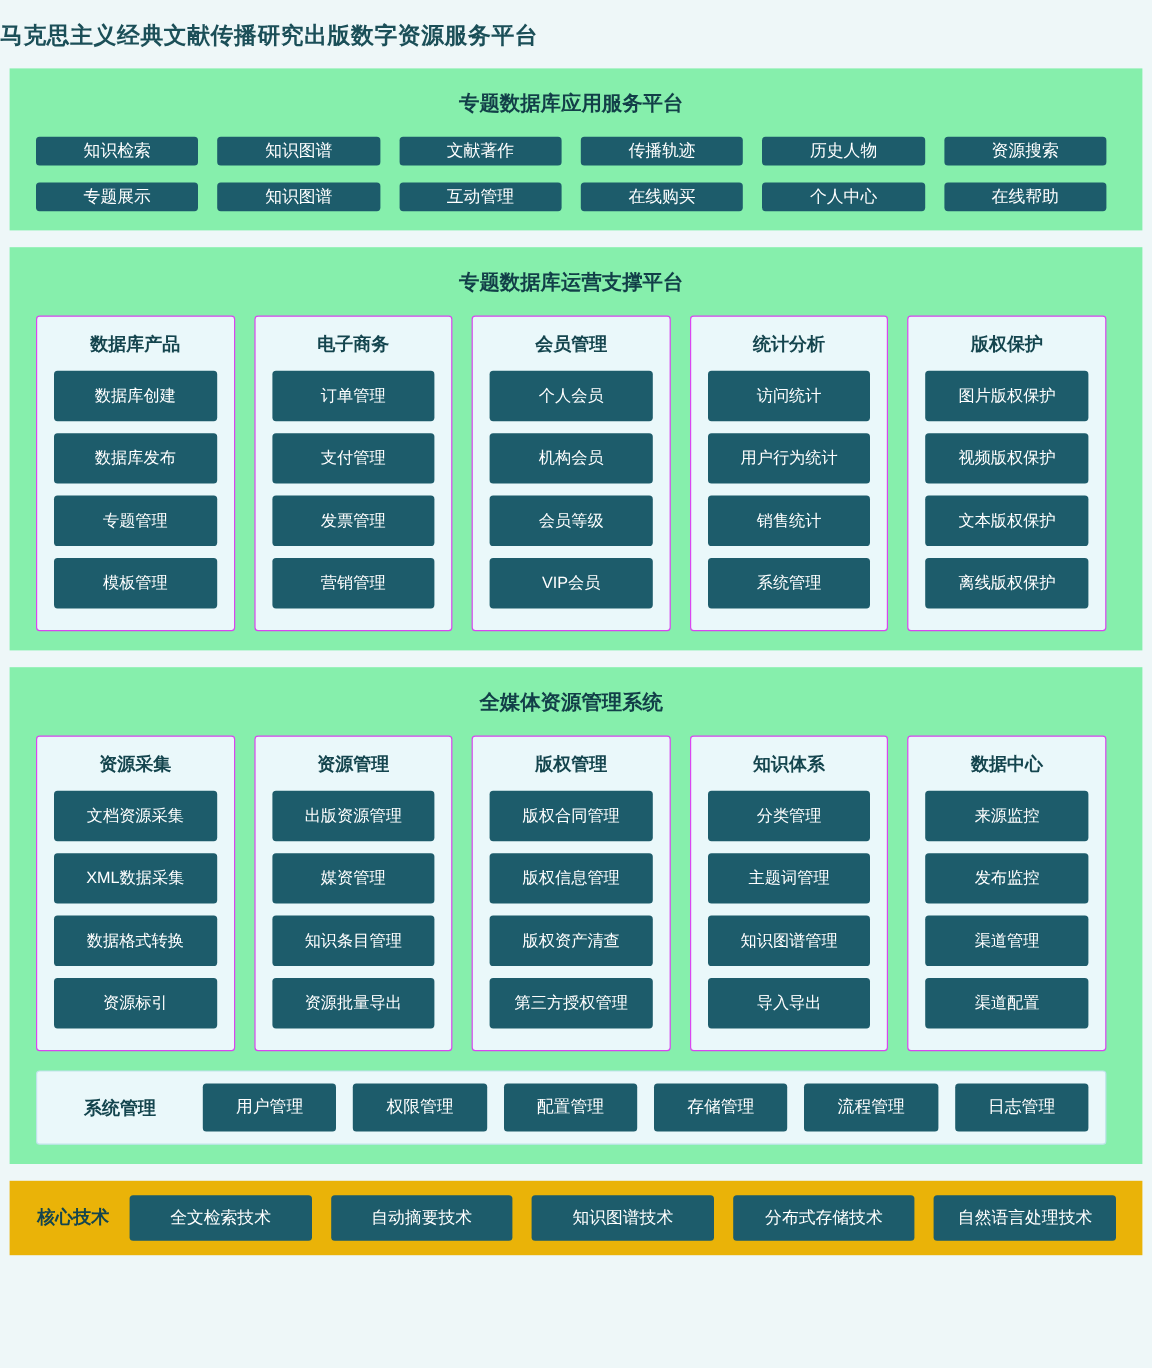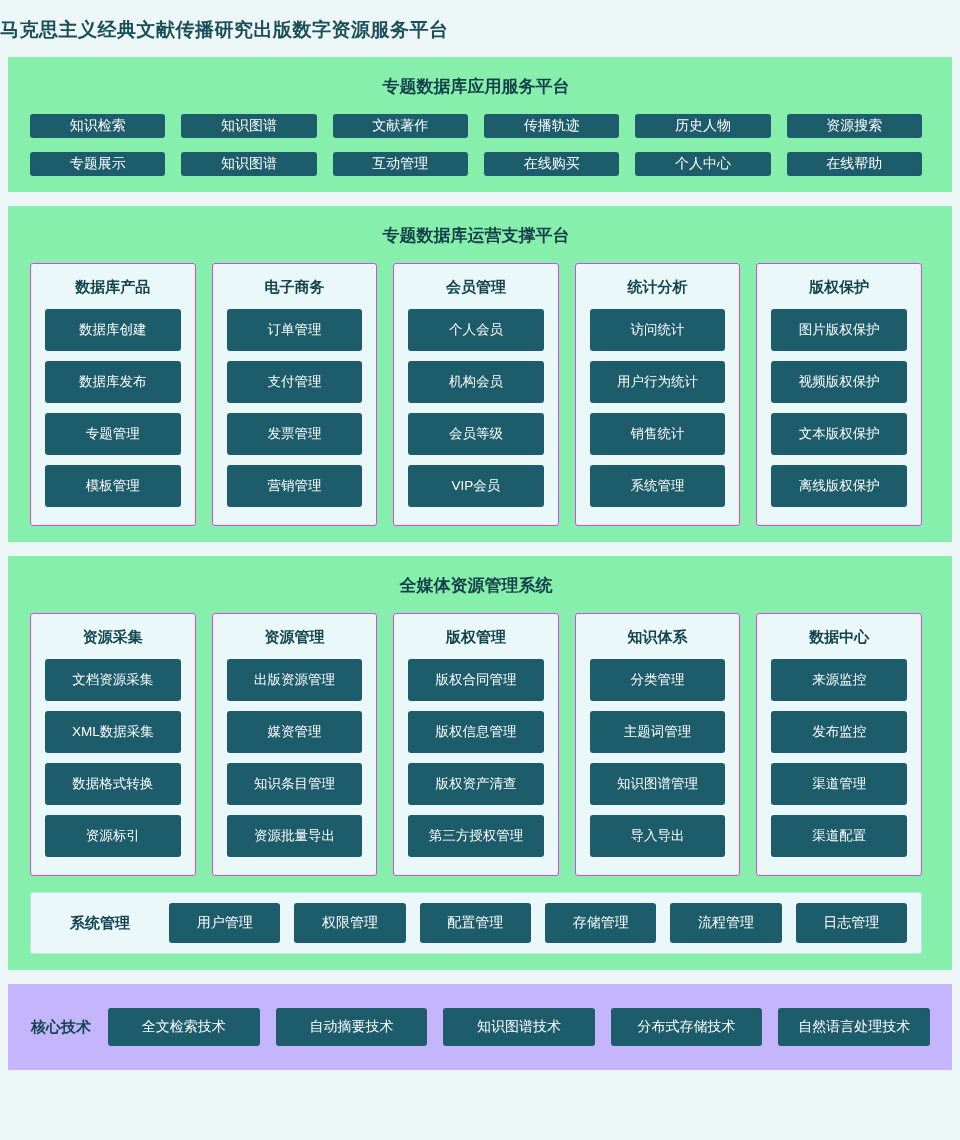--- a/index.html
+++ b/index.html
@@ -100,23 +100,23 @@
   .sys-label {
     font-size: 15px;
     font-weight: bold;
     color: #14454e;
     text-align: center;
   }
   .sys-strip .tile { height: 40px; }
 
   
   .core-band {
-    background: #c4b5fd;
+    background: #eab308;
     margin: 0 8px;
-    padding: 24px 22px;
+    padding: 12px 22px;
     display: grid;
     grid-template-columns: 62px repeat(5, 1fr);
     gap: 16px;
     align-items: center;
   }
   .core-label {
     font-size: 15px;
     font-weight: bold;
     color: #14454e;
     text-align: center;

